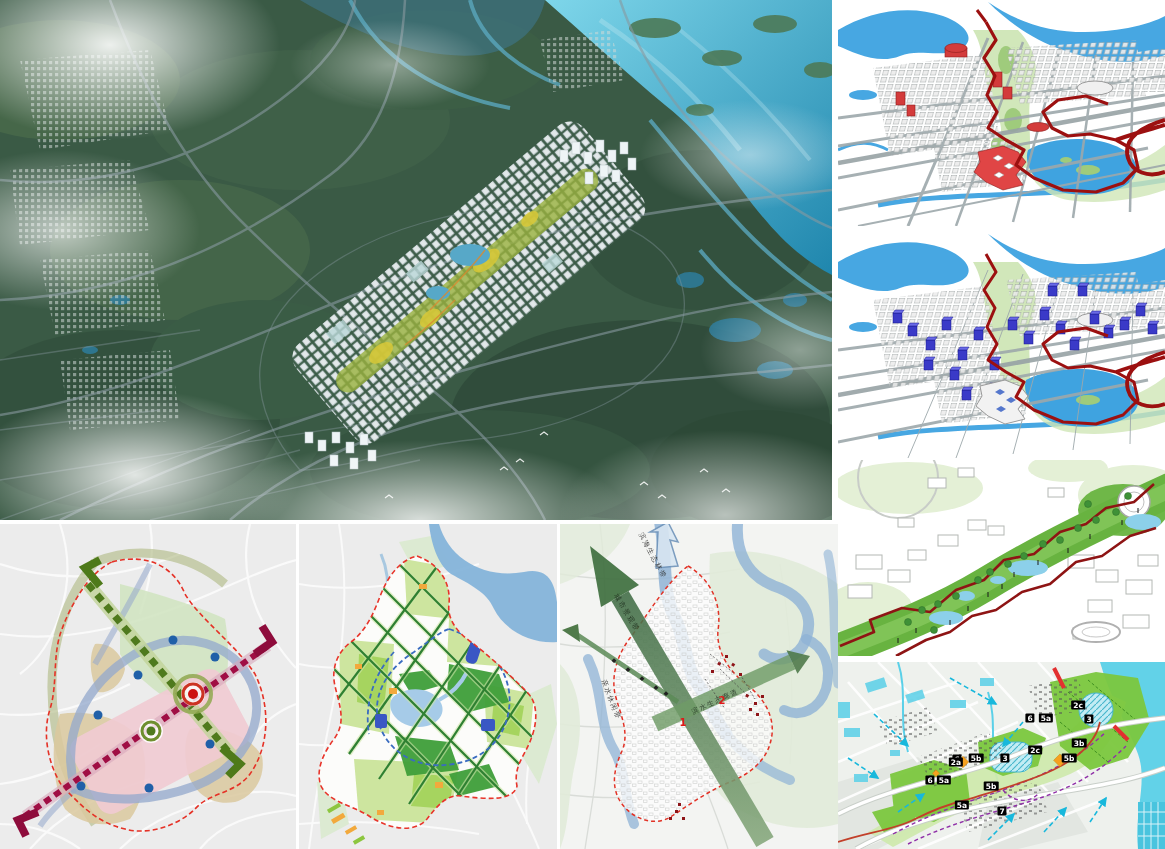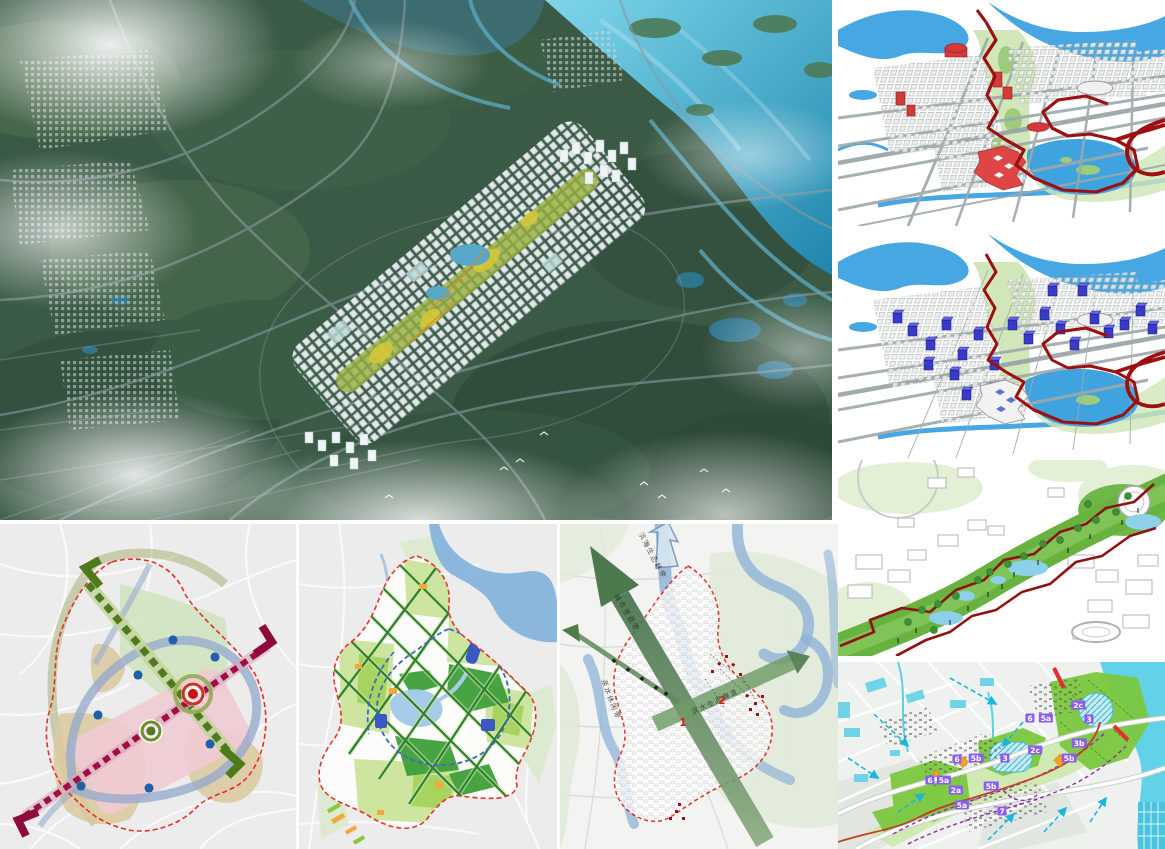--- a/index.html
+++ b/index.html
@@ -2,21 +2,21 @@
 <html><head>
 <meta charset="utf-8">
 <style>
   html,body{margin:0;padding:0;background:#ffffff;}
   .board{position:relative;width:1165px;height:849px;background:#ffffff;overflow:hidden;
          font-family:"DejaVu Sans",sans-serif;}
   .panel{position:absolute;overflow:hidden;background:#fff;}
   svg{display:block}
   .cloud{position:absolute;pointer-events:none;
          background:radial-gradient(closest-side, rgba(255,255,255,.95), rgba(255,255,255,0));}
-  .tag{position:absolute;transform:translate(-50%,-50%);background:#8b5cf6;color:#fff;
+  .tag{position:absolute;transform:translate(-50%,-50%);background:#000000;color:#fff;
        font-size:7.5px;font-weight:bold;line-height:9px;padding:0 2px;border-radius:1px;white-space:nowrap;z-index:5;}
   .num{position:absolute;transform:translate(-50%,-50%);color:#e01818;font-weight:bold;font-size:10px;z-index:5;}
   .cnlab{position:absolute;font-size:7px;color:#2e2e2e;letter-spacing:1.5px;white-space:nowrap;
          transform-origin:left top;opacity:.88;z-index:4;}
 </style>
 </head>
 <body>
 
 <div class="board">
 
@@ -605,21 +605,21 @@
   <span class="tag" style="left:1078px;top:705px">2c</span>
   <span class="tag" style="left:1089px;top:719px">3</span>
   <span class="tag" style="left:1035px;top:750px">2c</span>
   <span class="tag" style="left:1079px;top:743px">3b</span>
   <span class="tag" style="left:957px;top:759px">6</span>
   <span class="tag" style="left:976px;top:758px">5b</span>
   <span class="tag" style="left:1005px;top:758px">3</span>
   <span class="tag" style="left:1069px;top:758px">5b</span>
   <span class="tag" style="left:930px;top:780px">6</span>
   <span class="tag" style="left:944px;top:780px">5a</span>
-  <span class="tag" style="left:956px;top:790px">2a</span>
+  <span class="tag" style="left:956px;top:762px">2a</span>
   <span class="tag" style="left:991px;top:786px">5b</span>
   <span class="tag" style="left:962px;top:805px">5a</span>
   <span class="tag" style="left:1002px;top:811px">7</span>
 
   <div class="panel" style="left:0;top:524px;width:296px;height:325px;">
     <svg width="296" height="325" viewBox="0 0 296 325">
       <rect width="296" height="325" fill="#ececec"></rect>
       <g stroke="#fafafa" stroke-width="2.2" fill="none">
         <path d="M0,40 C60,60 120,55 180,30"></path>
           <path d="M0,110 C70,120 140,100 210,70 C250,52 280,40 296,36"></path>

